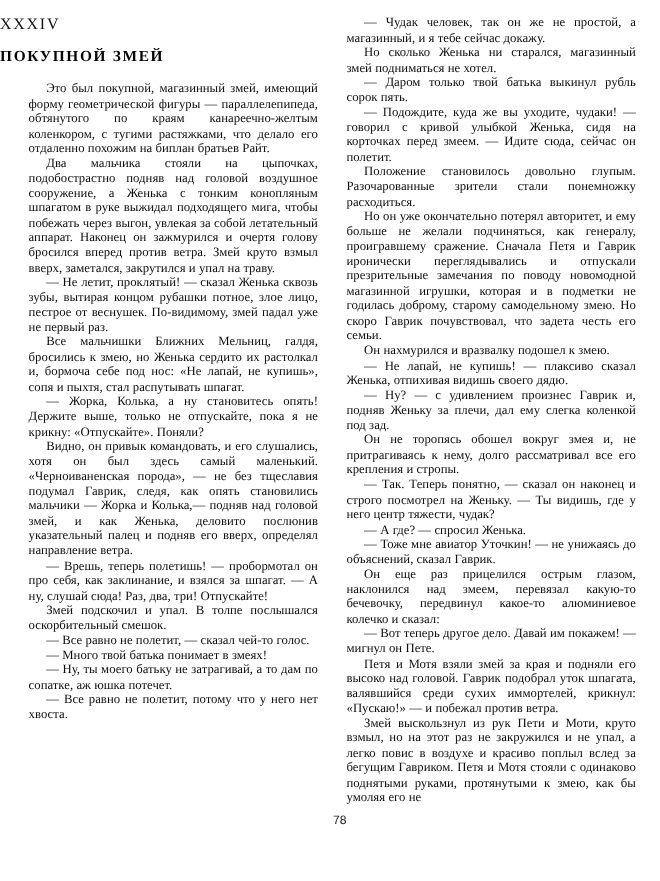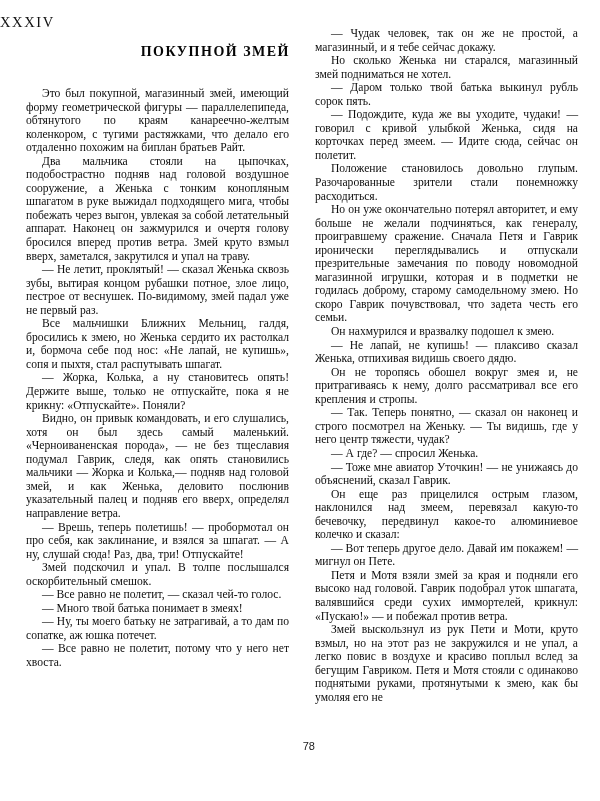--- a/index.html
+++ b/index.html
@@ -26,36 +26,36 @@
     font-size: 14.5px;
     letter-spacing: 1.6px;
     font-weight: 400;
     color: #111;
   }
   .chapter-title {
     position: absolute;
     top: 44px;
     left: 0;
     width: 290px;
-    text-align: right;
+    text-align: left;
     font-size: 14px;
     font-weight: 700;
     letter-spacing: 1.5px;
     color: #050505;
   }
   .columns {
     position: absolute;
     top: 14px;
     left: 26px;
     width: 552px;
     height: 745px;
   }
   .col {
     position: absolute;
-    top: 13px;
+    top: 0;
     width: 263px;
     height: 745px;
   }
   .col-left { left: 0; }
   .col-right { left: 289px; }
 
   .col-left .body-start {
     margin-top: 60px;
   }
 
@@ -114,20 +114,21 @@
 
     <div class="col col-right">
       <p class="para dash">— Чудак человек, так он же не простой, а магазинный, и я тебе сейчас докажу.</p>
       <p class="para">Но сколько Женька ни старался, магазинный змей подниматься не хотел.</p>
       <p class="para dash">— Даром только твой батька выкинул рубль сорок пять.</p>
       <p class="para dash">— Подождите, куда же вы уходите, чудаки! — говорил с кривой улыбкой Женька, сидя на корточках перед змеем. — Идите сюда, сейчас он полетит.</p>
       <p class="para">Положение становилось довольно глупым. Разочарованные зрители стали понемножку расходиться.</p>
       <p class="para">Но он уже окончательно потерял авторитет, и ему больше не желали подчиняться, как генералу, проигравшему сражение. Сначала Петя и Гаврик иронически переглядывались и отпускали презрительные замечания по поводу новомодной магазинной игрушки, которая и в подметки не годилась доброму, старому самодельному змею. Но скоро Гаврик почувствовал, что задета честь его семьи.</p>
       <p class="para">Он нахмурился и вразвалку подошел к змею.</p>
       <p class="para dash">— Не лапай, не купишь! — плаксиво сказал Женька, отпихивая видишь своего дядю.</p>
+      <p class="para dash">— Ну? — с удивлением произнес Гаврик и, подняв Женьку за плечи, дал ему слегка коленкой под зад.</p>
       <p class="para">Он не торопясь обошел вокруг змея и, не притрагиваясь к нему, долго рассматривал все его крепления и стропы.</p>
       <p class="para dash">— Так. Теперь понятно, — сказал он наконец и строго посмотрел на Женьку. — Ты видишь, где у него центр тяжести, чудак?</p>
       <p class="para dash">— А где? — спросил Женька.</p>
       <p class="para dash">— Тоже мне авиатор Уточкин! — не унижаясь до объяснений, сказал Гаврик.</p>
       <p class="para">Он еще раз прицелился острым глазом, наклонился над змеем, перевязал какую-то бечевочку, передвинул какое-то алюминиевое колечко и сказал:</p>
       <p class="para dash">— Вот теперь другое дело. Давай им покажем! — мигнул он Пете.</p>
       <p class="para">Петя и Мотя взяли змей за края и подняли его высоко над головой. Гаврик подобрал уток шпагата, валявшийся среди сухих иммортелей, крикнул: «Пускаю!» — и побежал против ветра.</p>
       <p class="para">Змей выскользнул из рук Пети и Моти, круто взмыл, но на этот раз не закружился и не упал, а легко повис в воздухе и красиво поплыл вслед за бегущим Гавриком. Петя и Мотя стояли с одинаково поднятыми руками, протянутыми к змею, как бы умоляя его не</p>
     </div>
 

